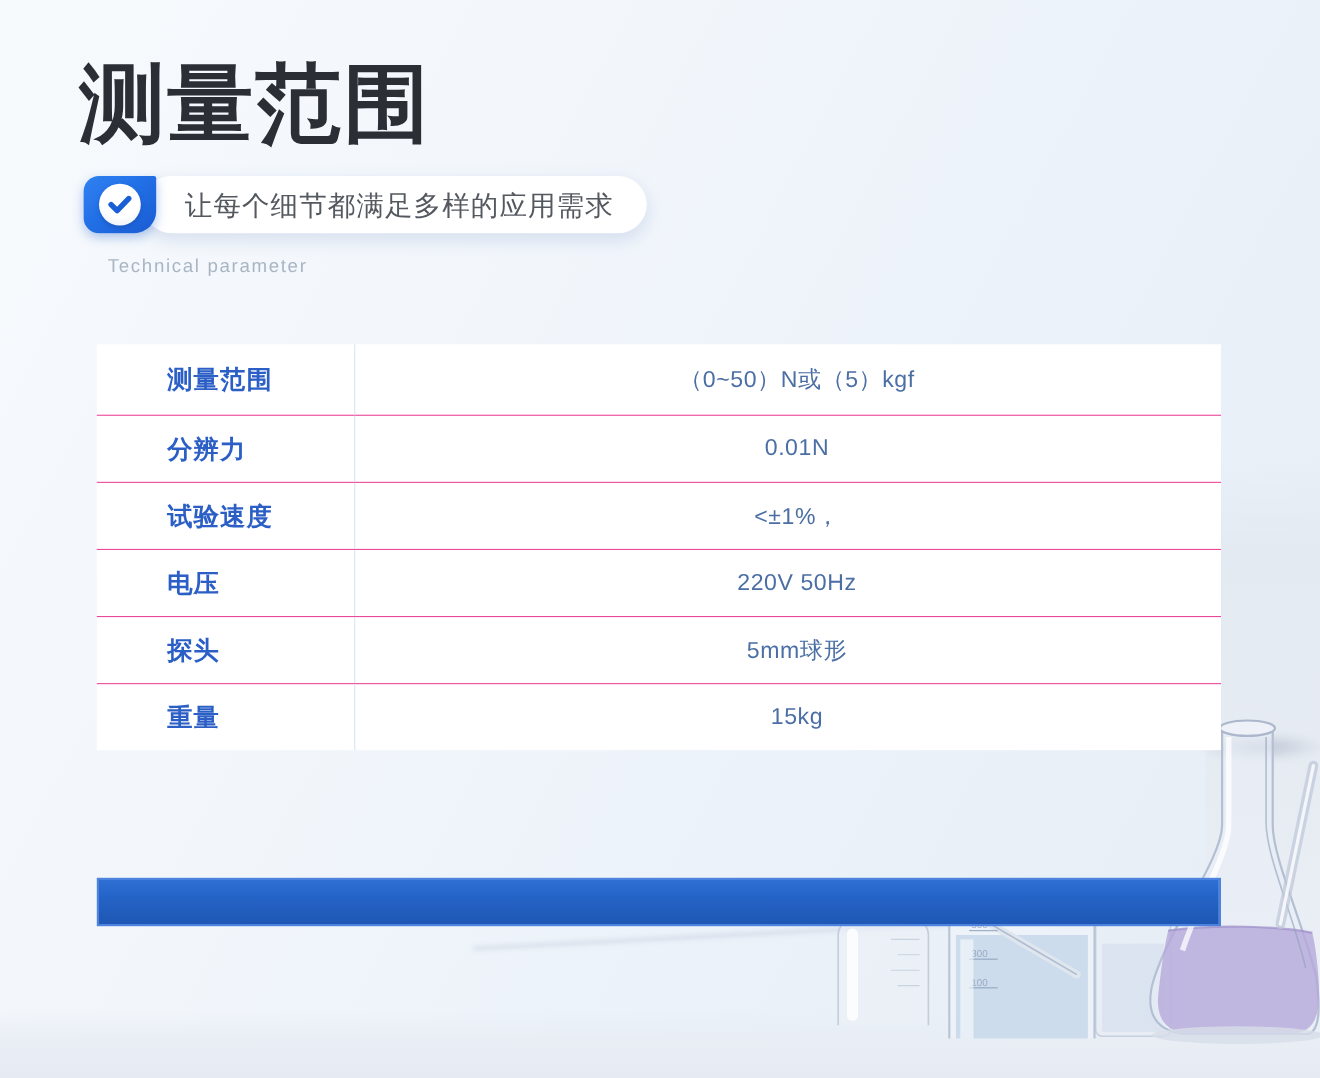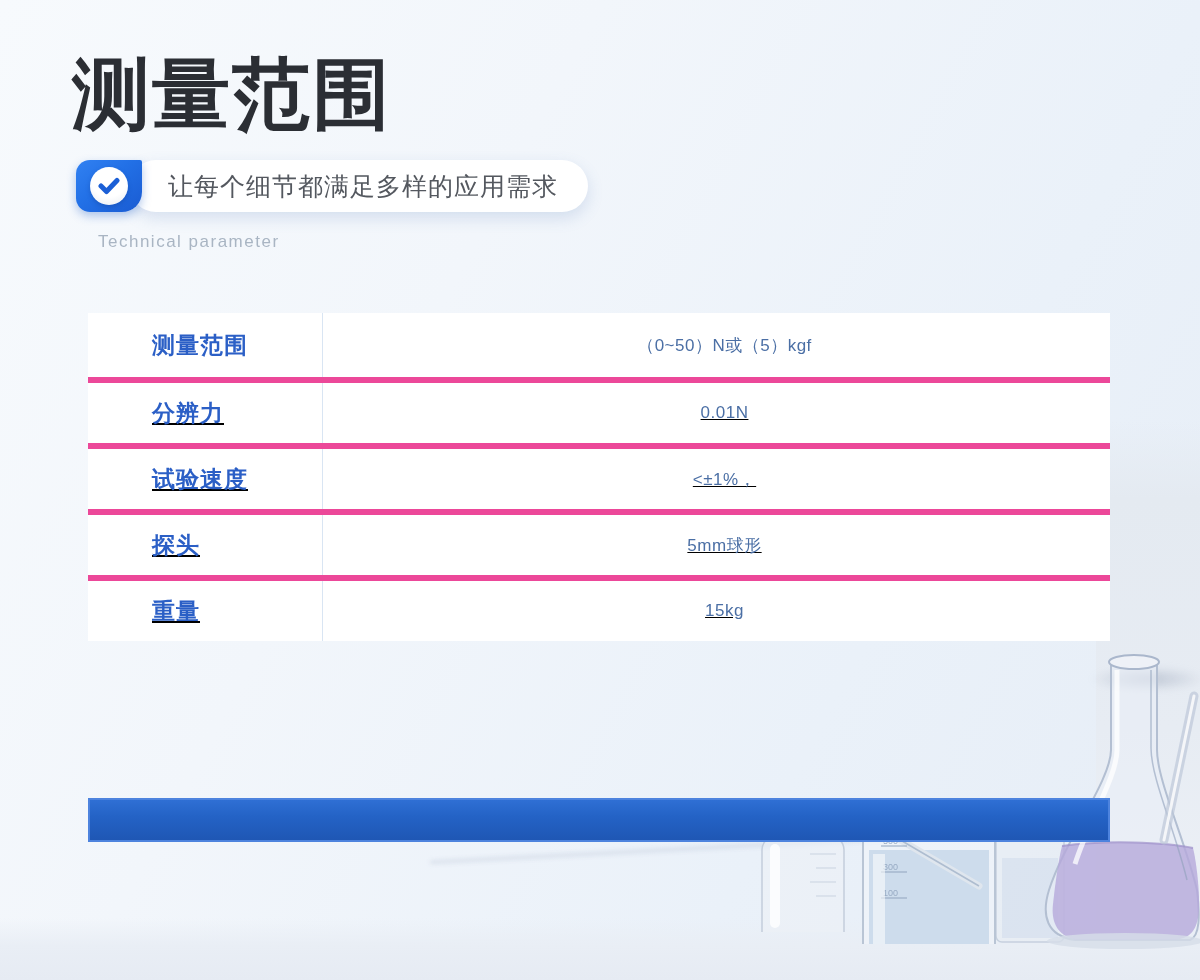--- a/index.html
+++ b/index.html
@@ -60,32 +60,32 @@
     position:absolute;left:78px;top:232px;
     font-size:17px;color:#a9b5c3;letter-spacing:1.5px;margin-left:20px;
   }
 
   
   .spec-table{
     position:absolute;left:88px;top:313px;width:1022px;background:#ffffff;
   }
   .t-row{display:flex;height:60px;gap:16px;}
   .t-row.first{height:64px;}
-  .t-row + .t-row{border-top:6px solid #ec4899;text-decoration:underline;}
+  .t-row + .t-row{border-top:1px solid #ec4899;}
   .t-row.fade{
     background:linear-gradient(180deg,#ffffff 0%,#ffffff 42%,#dbe8f7 100%);
   }
   .t-label{
     flex:0 0 235px;box-sizing:border-box;border-right:1px solid #d9e5f3;
     display:flex;align-items:center;padding-left:64px;
     font-size:23px;font-weight:700;color:#2b5fc6;letter-spacing:1px;
   }
   .t-value{
     flex:1;display:flex;align-items:center;justify-content:center;
-    font-size:17px;color:#4b6fa5;letter-spacing:.5px;
+    font-size:21px;color:#4b6fa5;letter-spacing:.5px;
   }
 
   
   .footer-bar{
     position:absolute;left:88px;top:798px;width:1022px;height:44px;box-sizing:border-box;
     border:2px solid #4d83de;
     background:linear-gradient(180deg,#2f6fd4 0%,#2463c6 40%,#1f57b4 100%);
   }
 </style>
 </head>
@@ -179,20 +179,24 @@
     </div>
     <div class="t-row">
       <div class="t-label">分辨力</div>
       <div class="t-value">0.01N</div>
     </div>
     <div class="t-row">
       <div class="t-label">试验速度</div>
       <div class="t-value">&lt;±1%，</div>
     </div>
     <div class="t-row">
+      <div class="t-label">电压</div>
+      <div class="t-value">220V 50Hz</div>
+    </div>
+    <div class="t-row">
       <div class="t-label">探头</div>
       <div class="t-value">5mm球形</div>
     </div>
     <div class="t-row">
       <div class="t-label">重量</div>
       <div class="t-value">15kg</div>
     </div>
   </div>
 
   <div class="footer-bar"></div>

